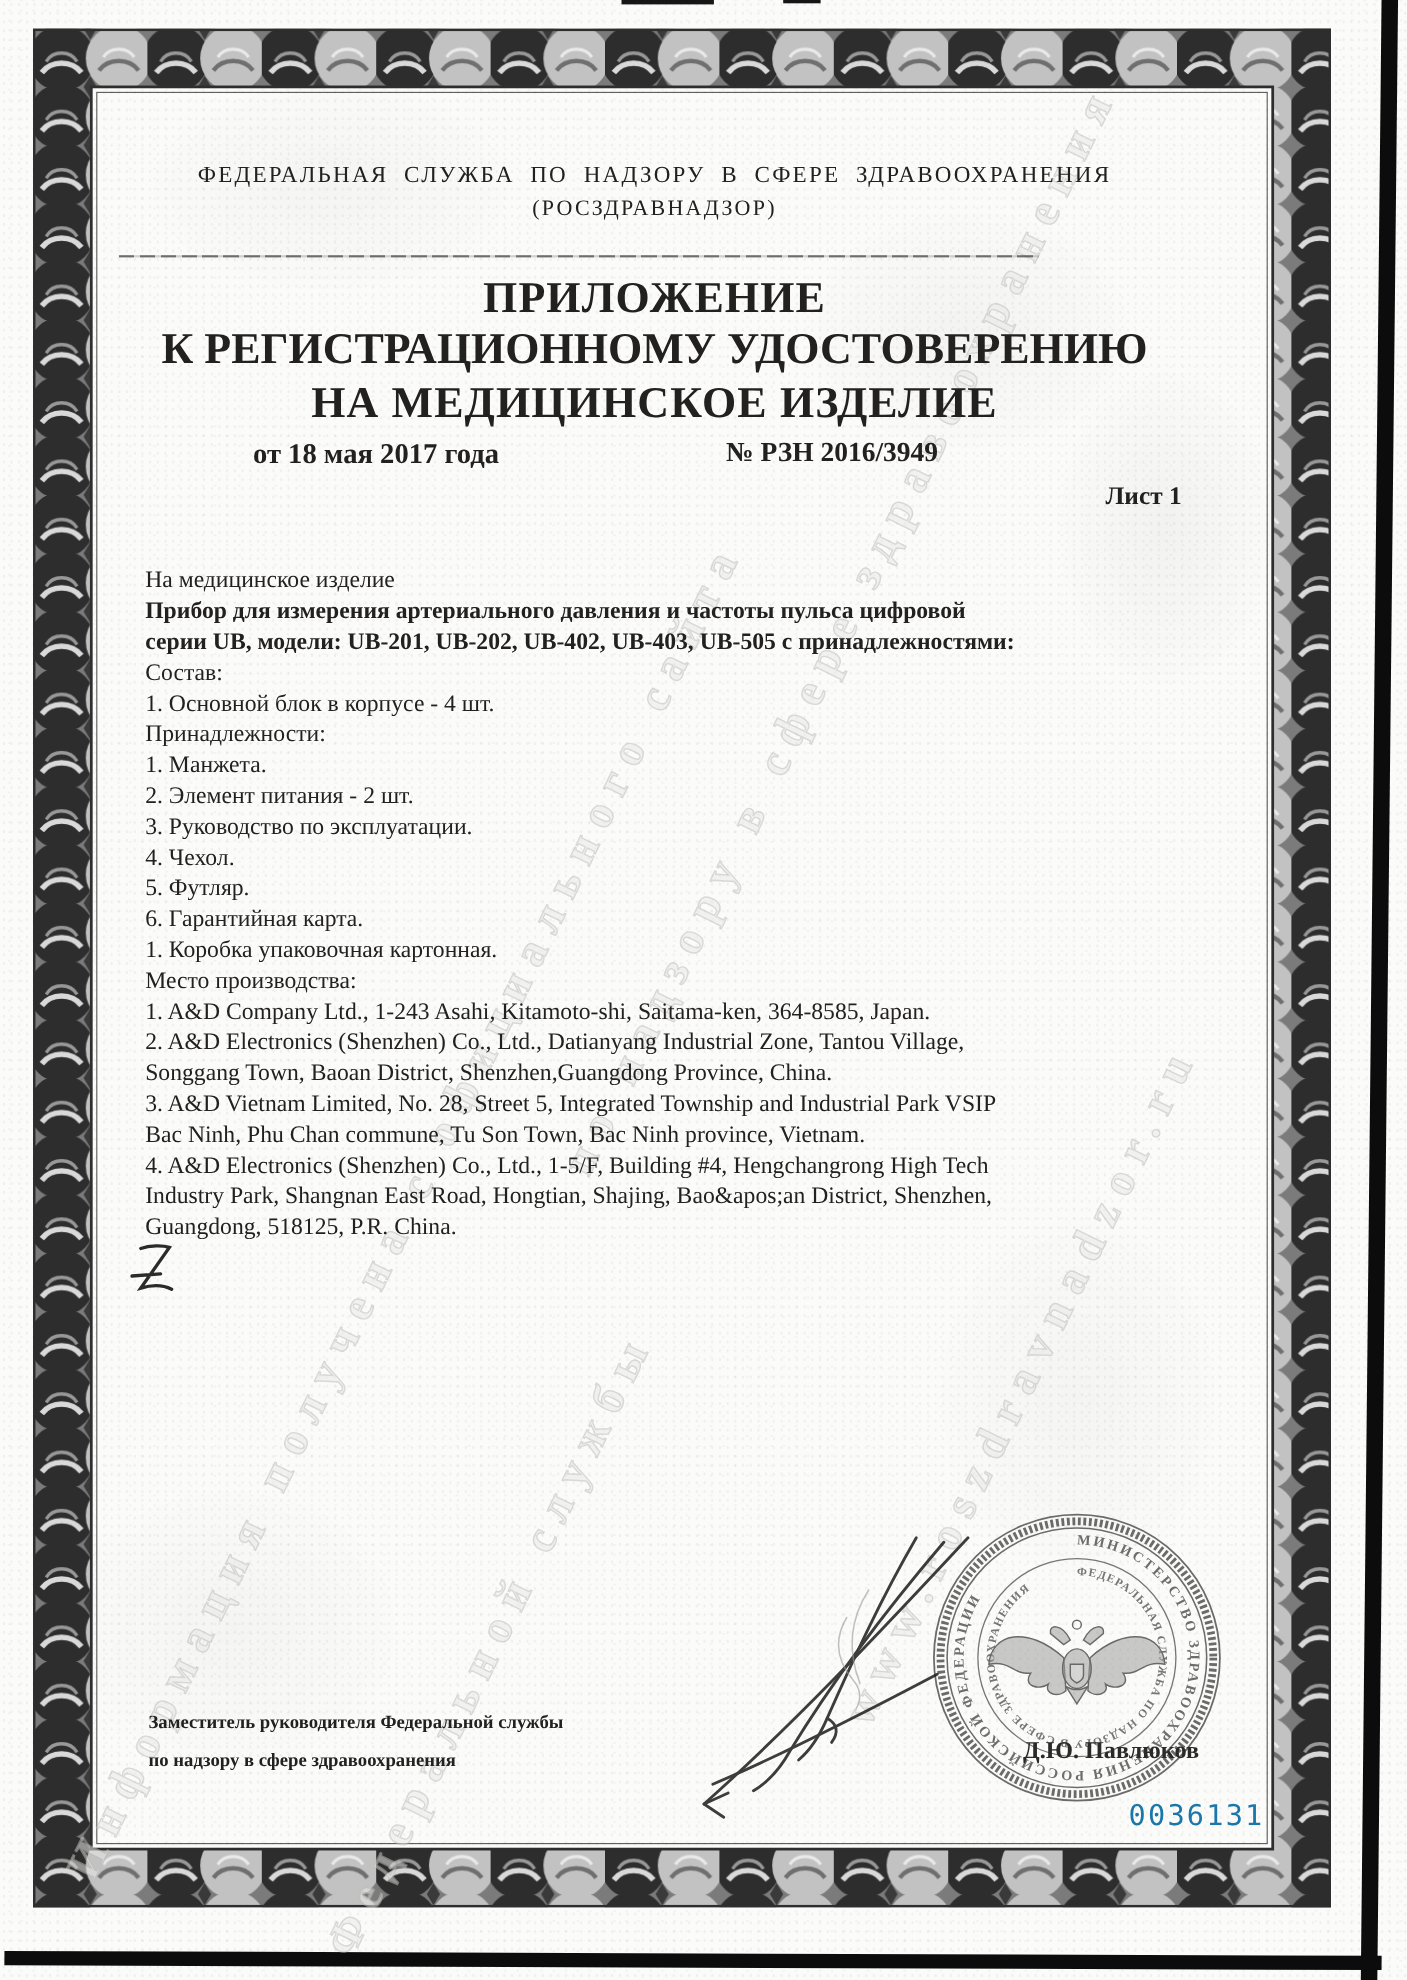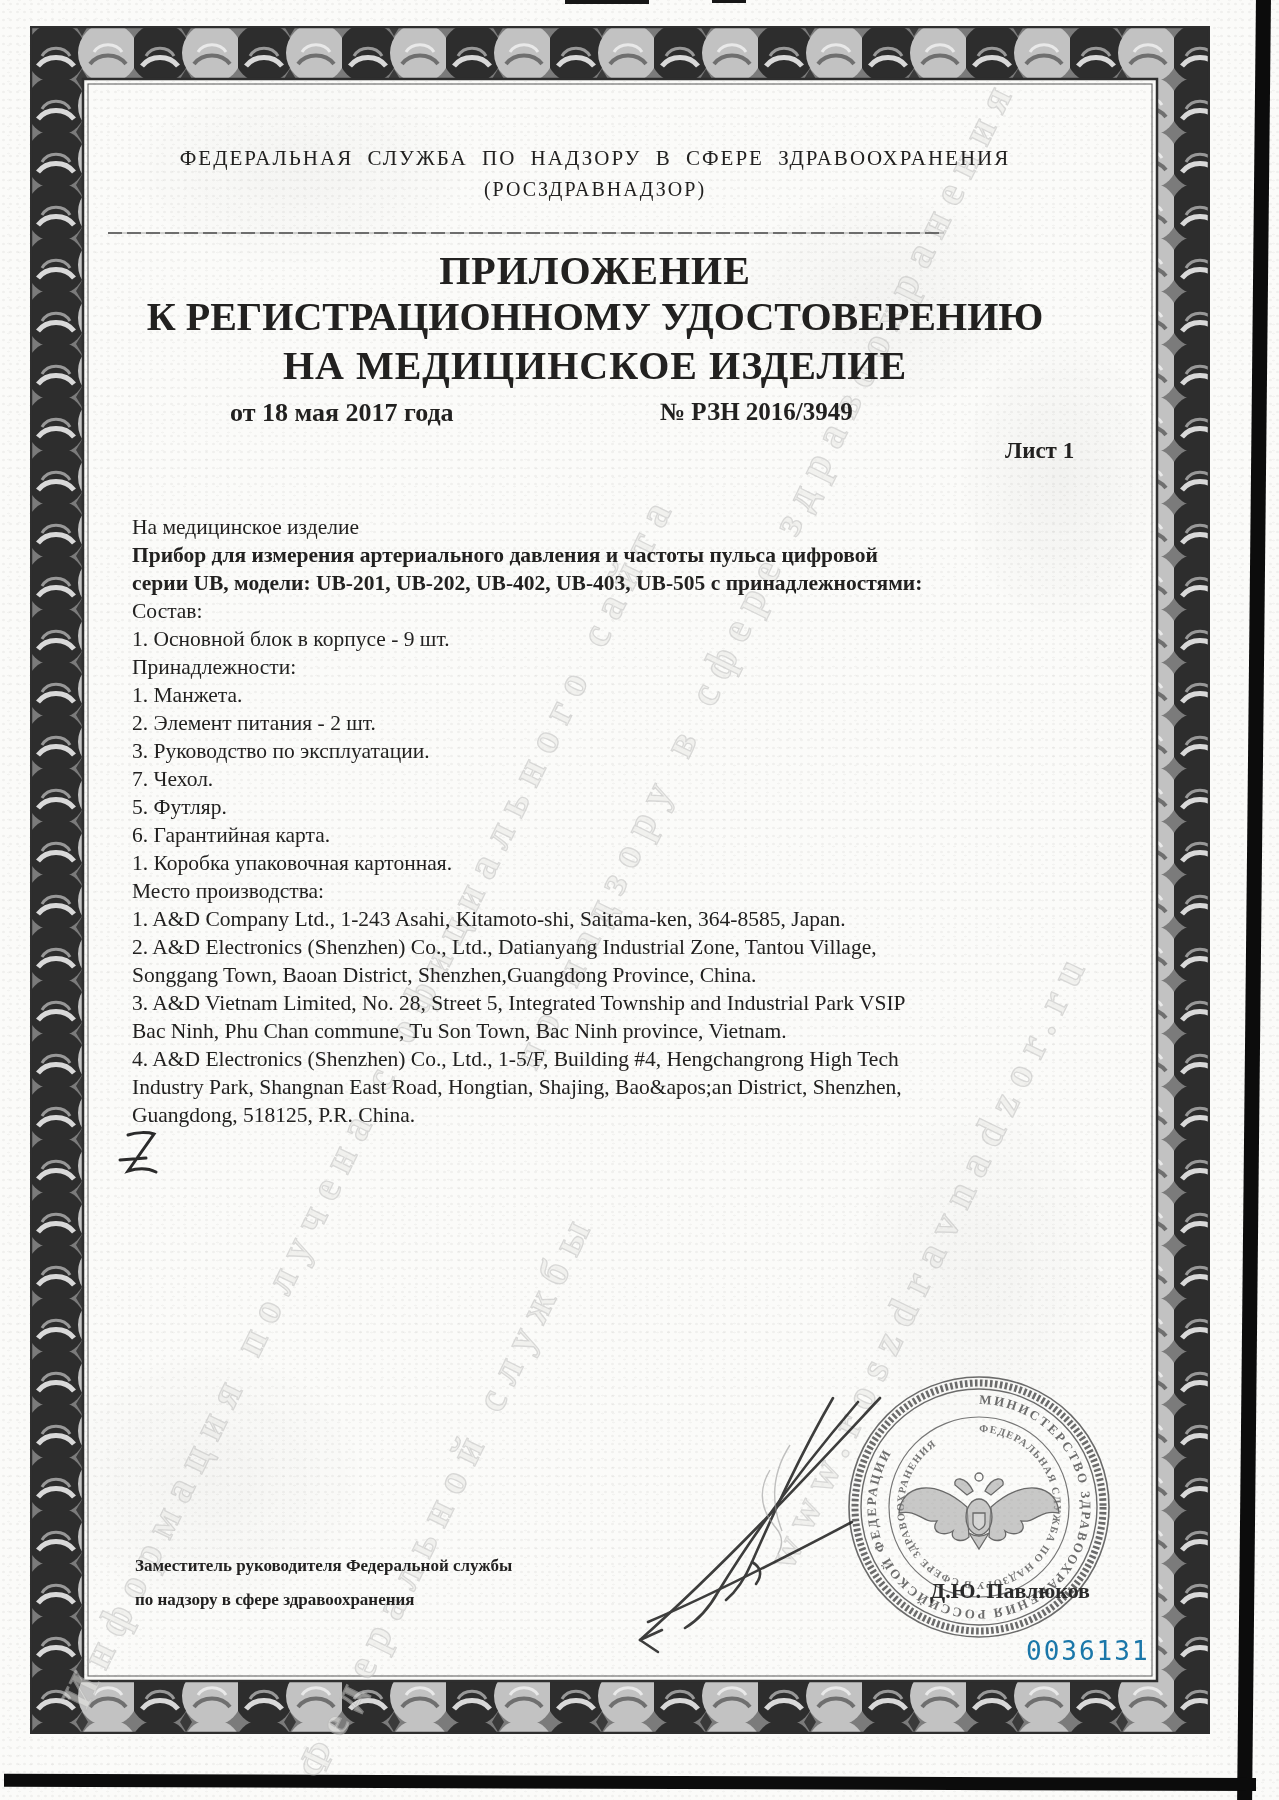--- a/index.html
+++ b/index.html
@@ -107,26 +107,26 @@
 
   <div class="issue-date">от 18 мая 2017 года</div>
   <div class="issue-number">№ РЗН 2016/3949</div>
   <div class="sheet">Лист 1</div>
 
   <div class="body">
     <div>На медицинское изделие</div>
     <div class="b">Прибор для измерения артериального давления и частоты пульса цифровой</div>
     <div class="b">серии UB, модели: UB-201, UB-202, UB-402, UB-403, UB-505 с принадлежностями:</div>
     <div>Состав:</div>
-    <div>1. Основной блок в корпусе - 9 шт.</div>
+    <div>1. Основной блок в корпусе - 4 шт.</div>
     <div>Принадлежности:</div>
     <div>1. Манжета.</div>
     <div>2. Элемент питания - 2 шт.</div>
     <div>3. Руководство по эксплуатации.</div>
-    <div>7. Чехол.</div>
+    <div>4. Чехол.</div>
     <div>5. Футляр.</div>
     <div>6. Гарантийная карта.</div>
     <div>1. Коробка упаковочная картонная.</div>
     <div>Место производства:</div>
     <div>1. A&amp;D Company Ltd., 1-243 Asahi, Kitamoto-shi, Saitama-ken, 364-8585, Japan.</div>
     <div>2. A&amp;D Electronics (Shenzhen) Co., Ltd., Datianyang Industrial Zone, Tantou Village,</div>
     <div>Songgang Town, Baoan District, Shenzhen,Guangdong Province, China.</div>
     <div>3. A&amp;D Vietnam Limited, No. 28, Street 5, Integrated Township and Industrial Park VSIP</div>
     <div>Bac Ninh, Phu Chan commune, Tu Son Town, Bac Ninh province, Vietnam.</div>
     <div>4. A&amp;D Electronics (Shenzhen) Co., Ltd., 1-5/F, Building #4, Hengchangrong High Tech</div>

